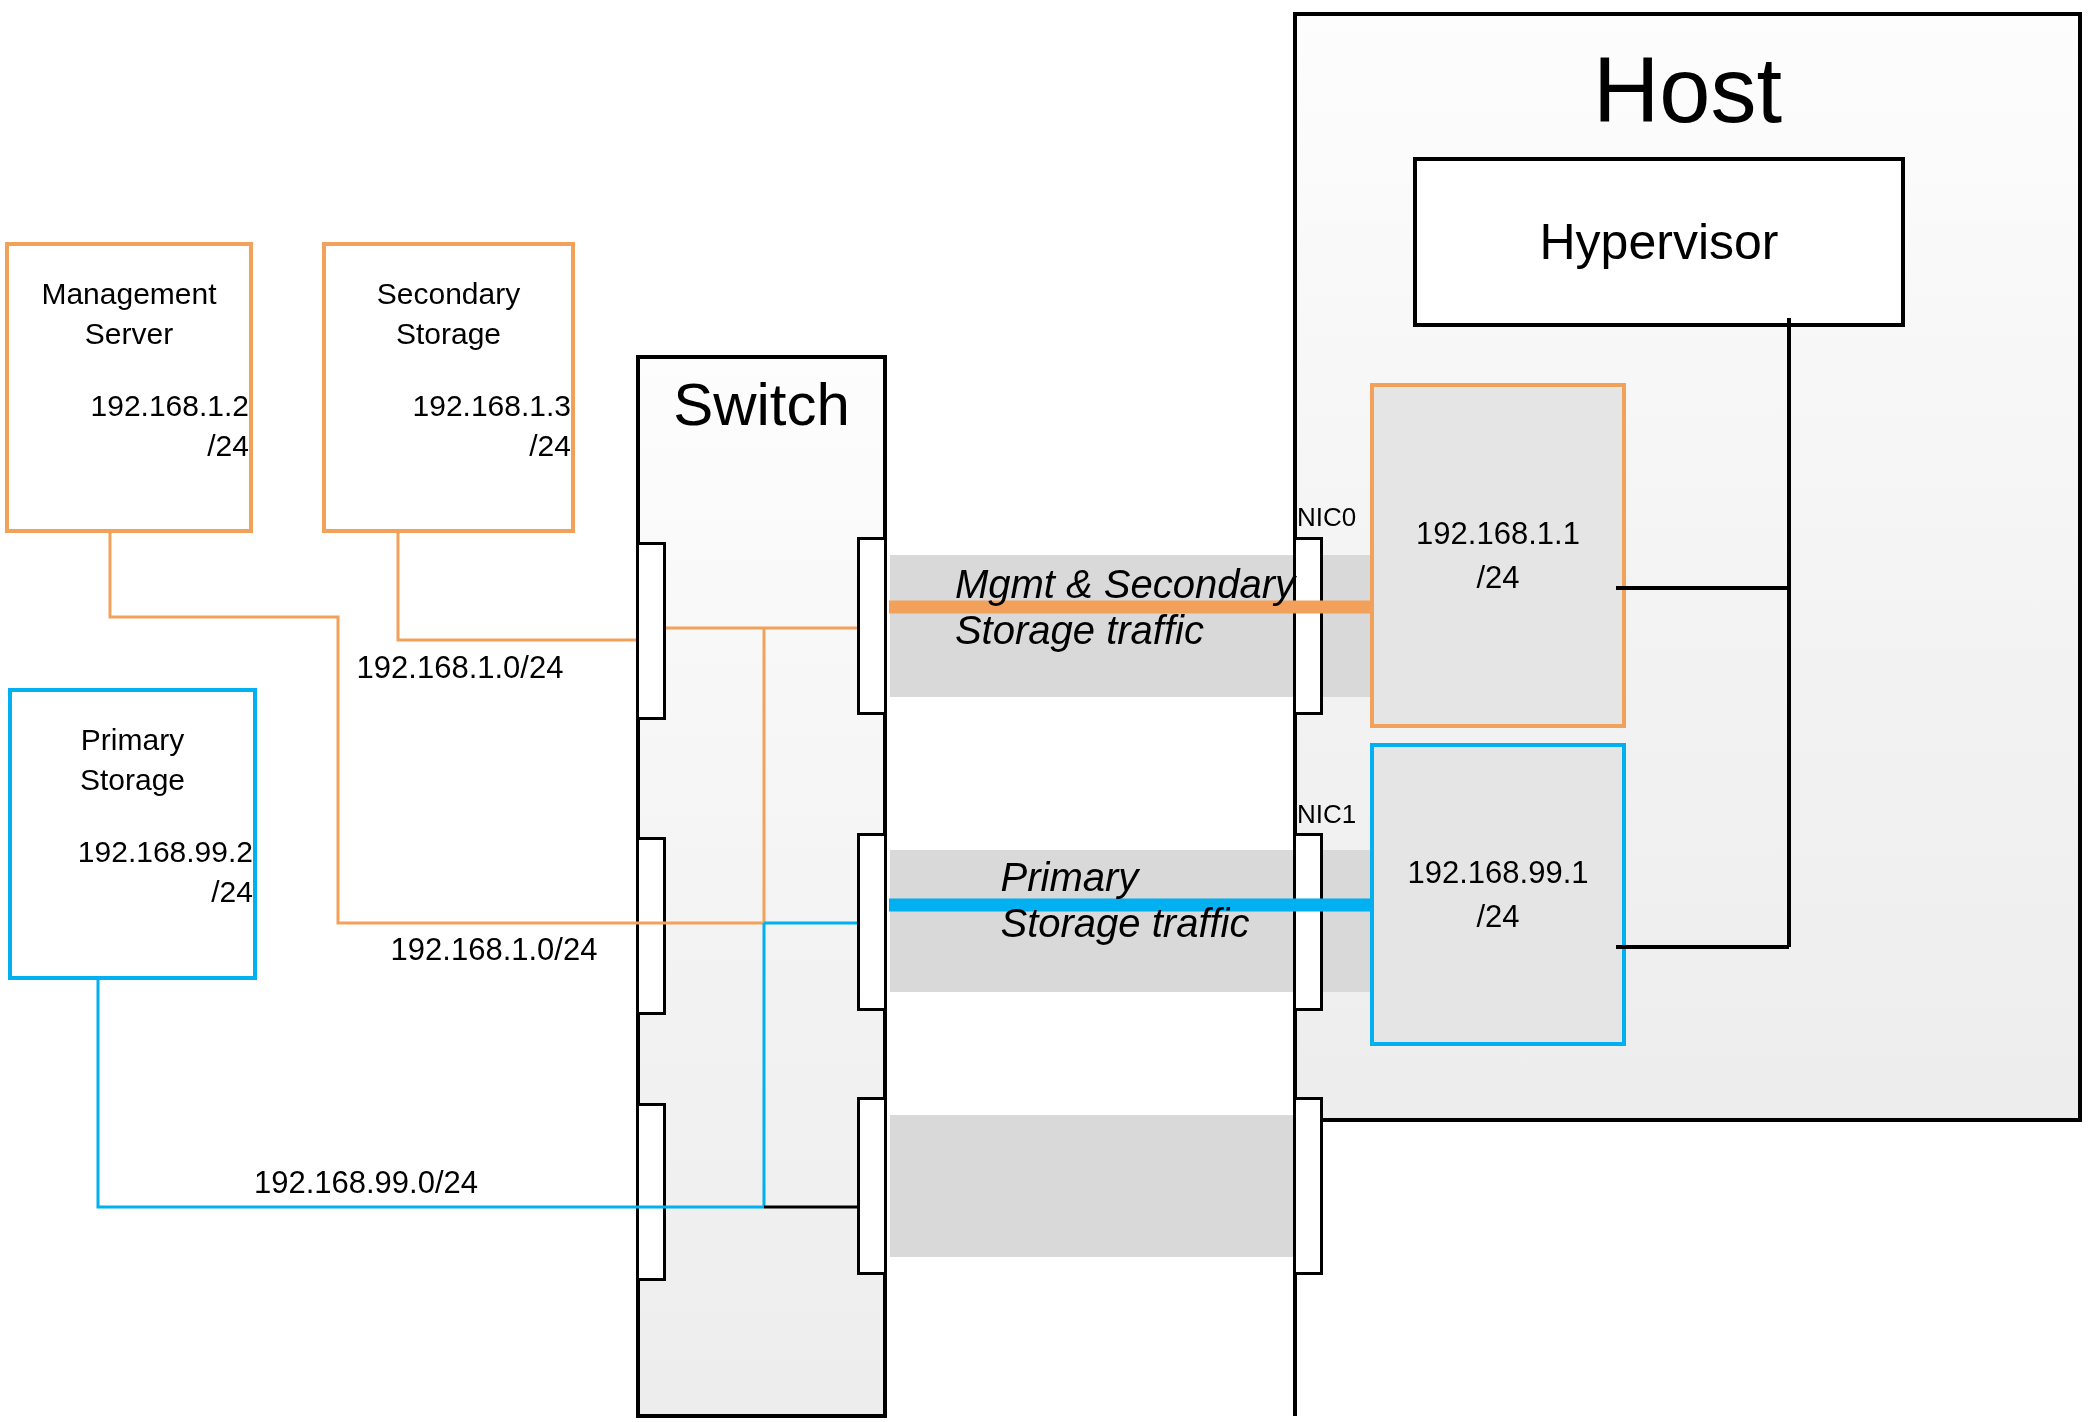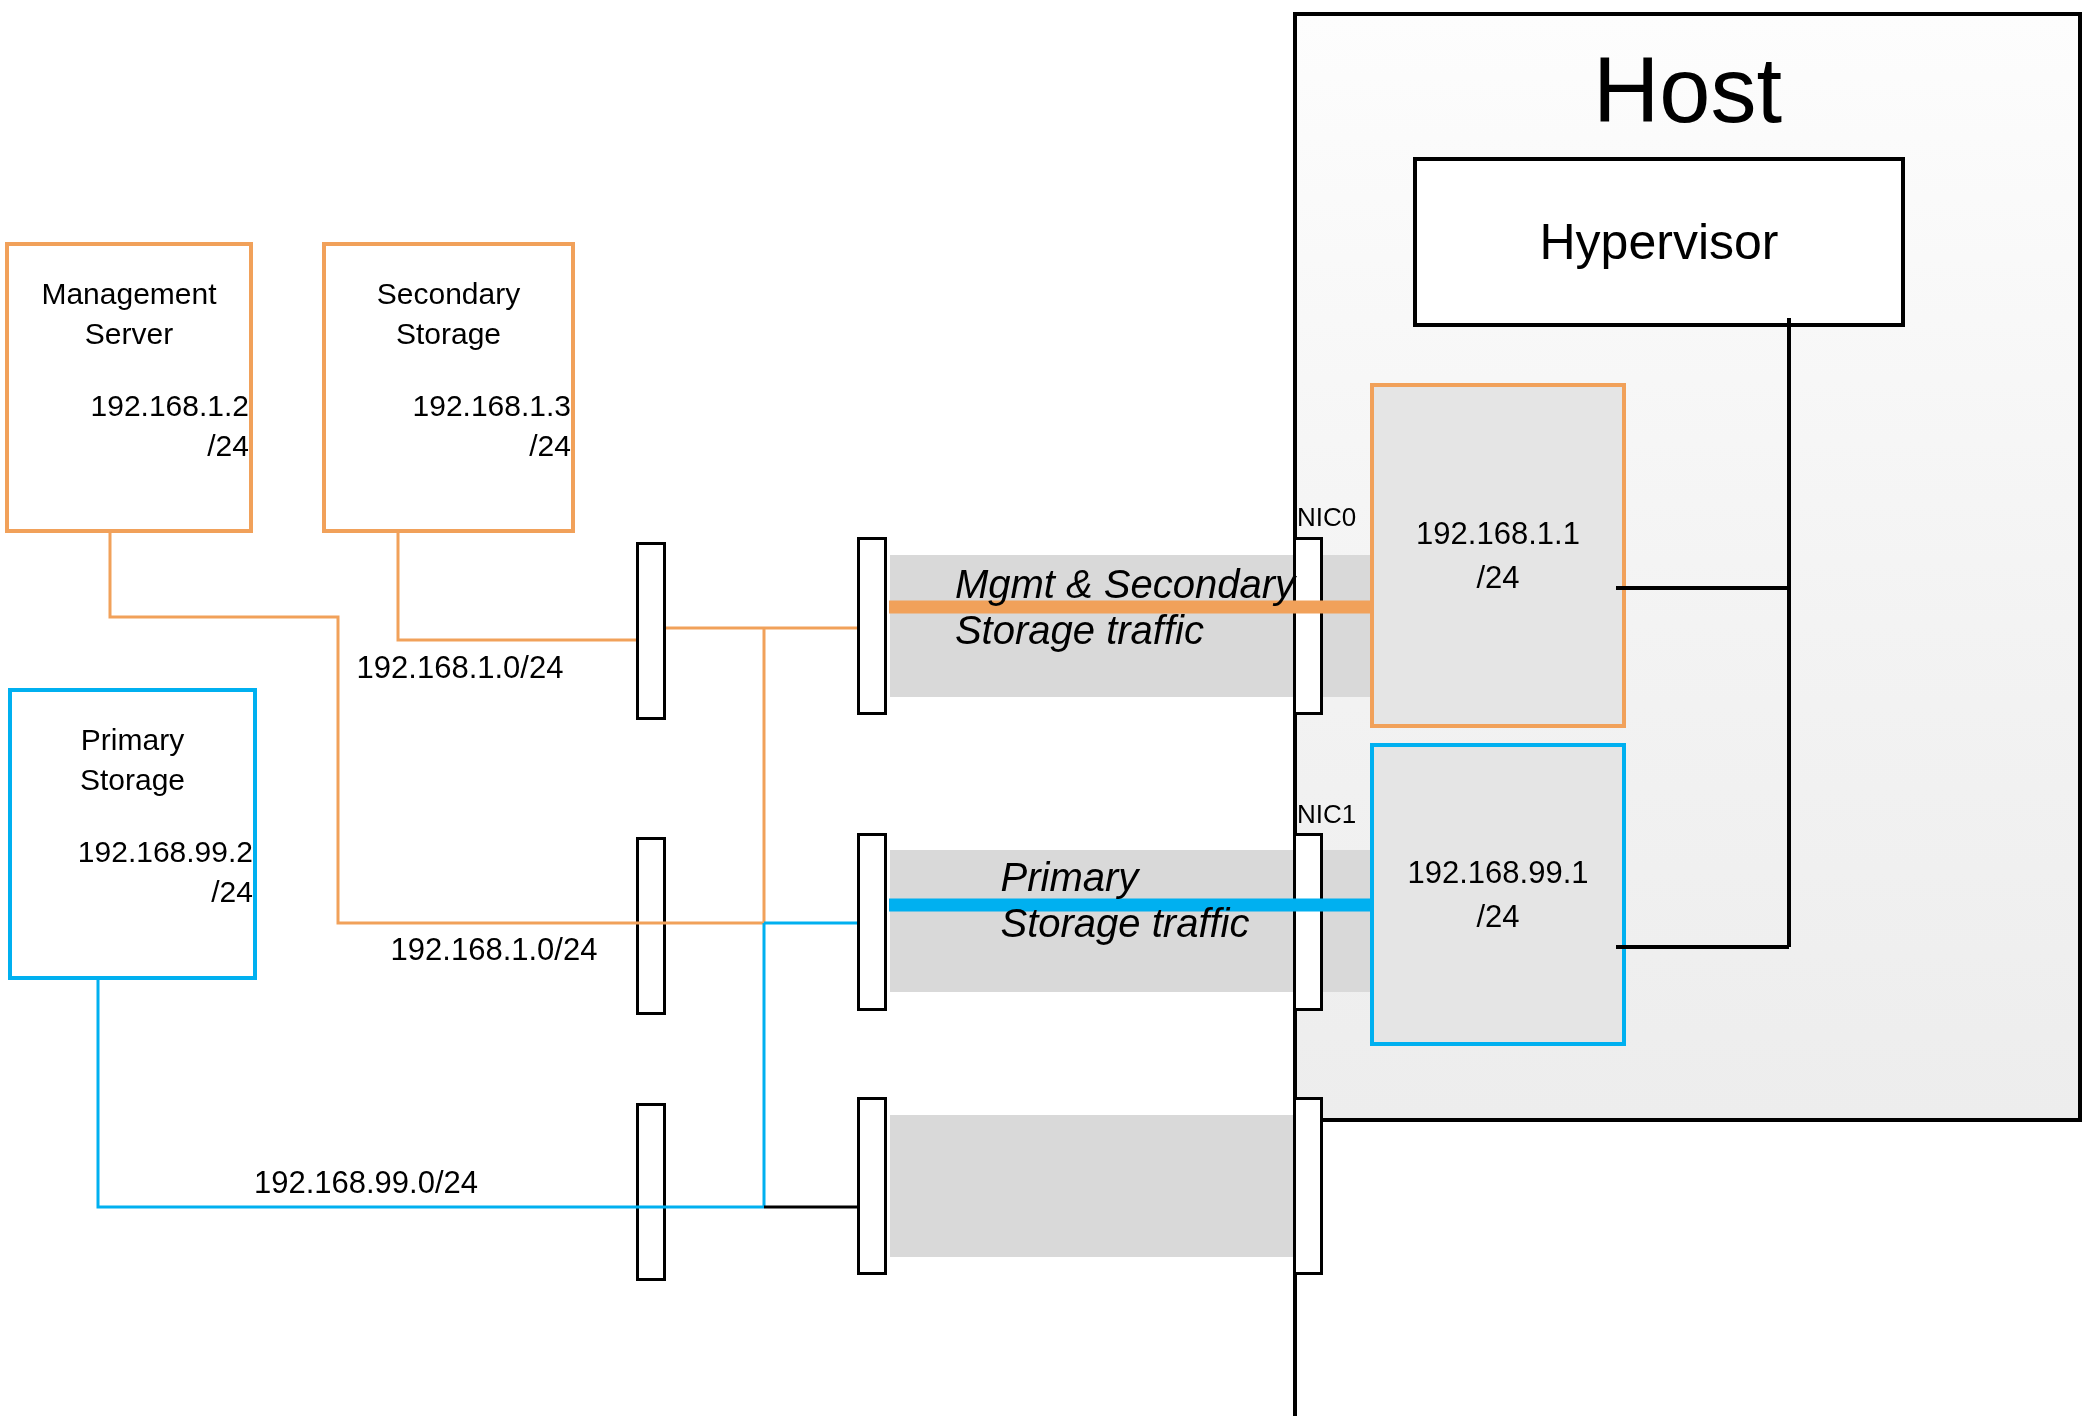--- a/index.html
+++ b/index.html
@@ -71,20 +71,23 @@
   #band1-label{left:1125px;top:561px;}
   #band2-label{left:1125px;top:854px;}
 </style>
 </head>
 <body>
 
 <div id="canvas">
 
   <div class="abs bigbox z0" id="host-box">
     <div class="big-title">Host</div>
+  </div>
+  <div class="abs bigbox z0" id="switch-box">
+    <div class="big-title">Switch</div>
   </div>
 
   <svg class="layer z1" viewBox="0 0 2088 1422">
     <rect x="890" y="555" width="480" height="142" style="fill:var(--c-band)"></rect>
     <rect x="890" y="850" width="480" height="142" style="fill:var(--c-band)"></rect>
     <rect x="890" y="1115" width="403" height="142" style="fill:var(--c-band)"></rect>
     <line x1="1295" y1="14" x2="1295" y2="1416" style="stroke:var(--c-ink);stroke-width:4"></line>
   </svg>
 
   <div class="abs node orange-border z2" id="mgmt-box">

